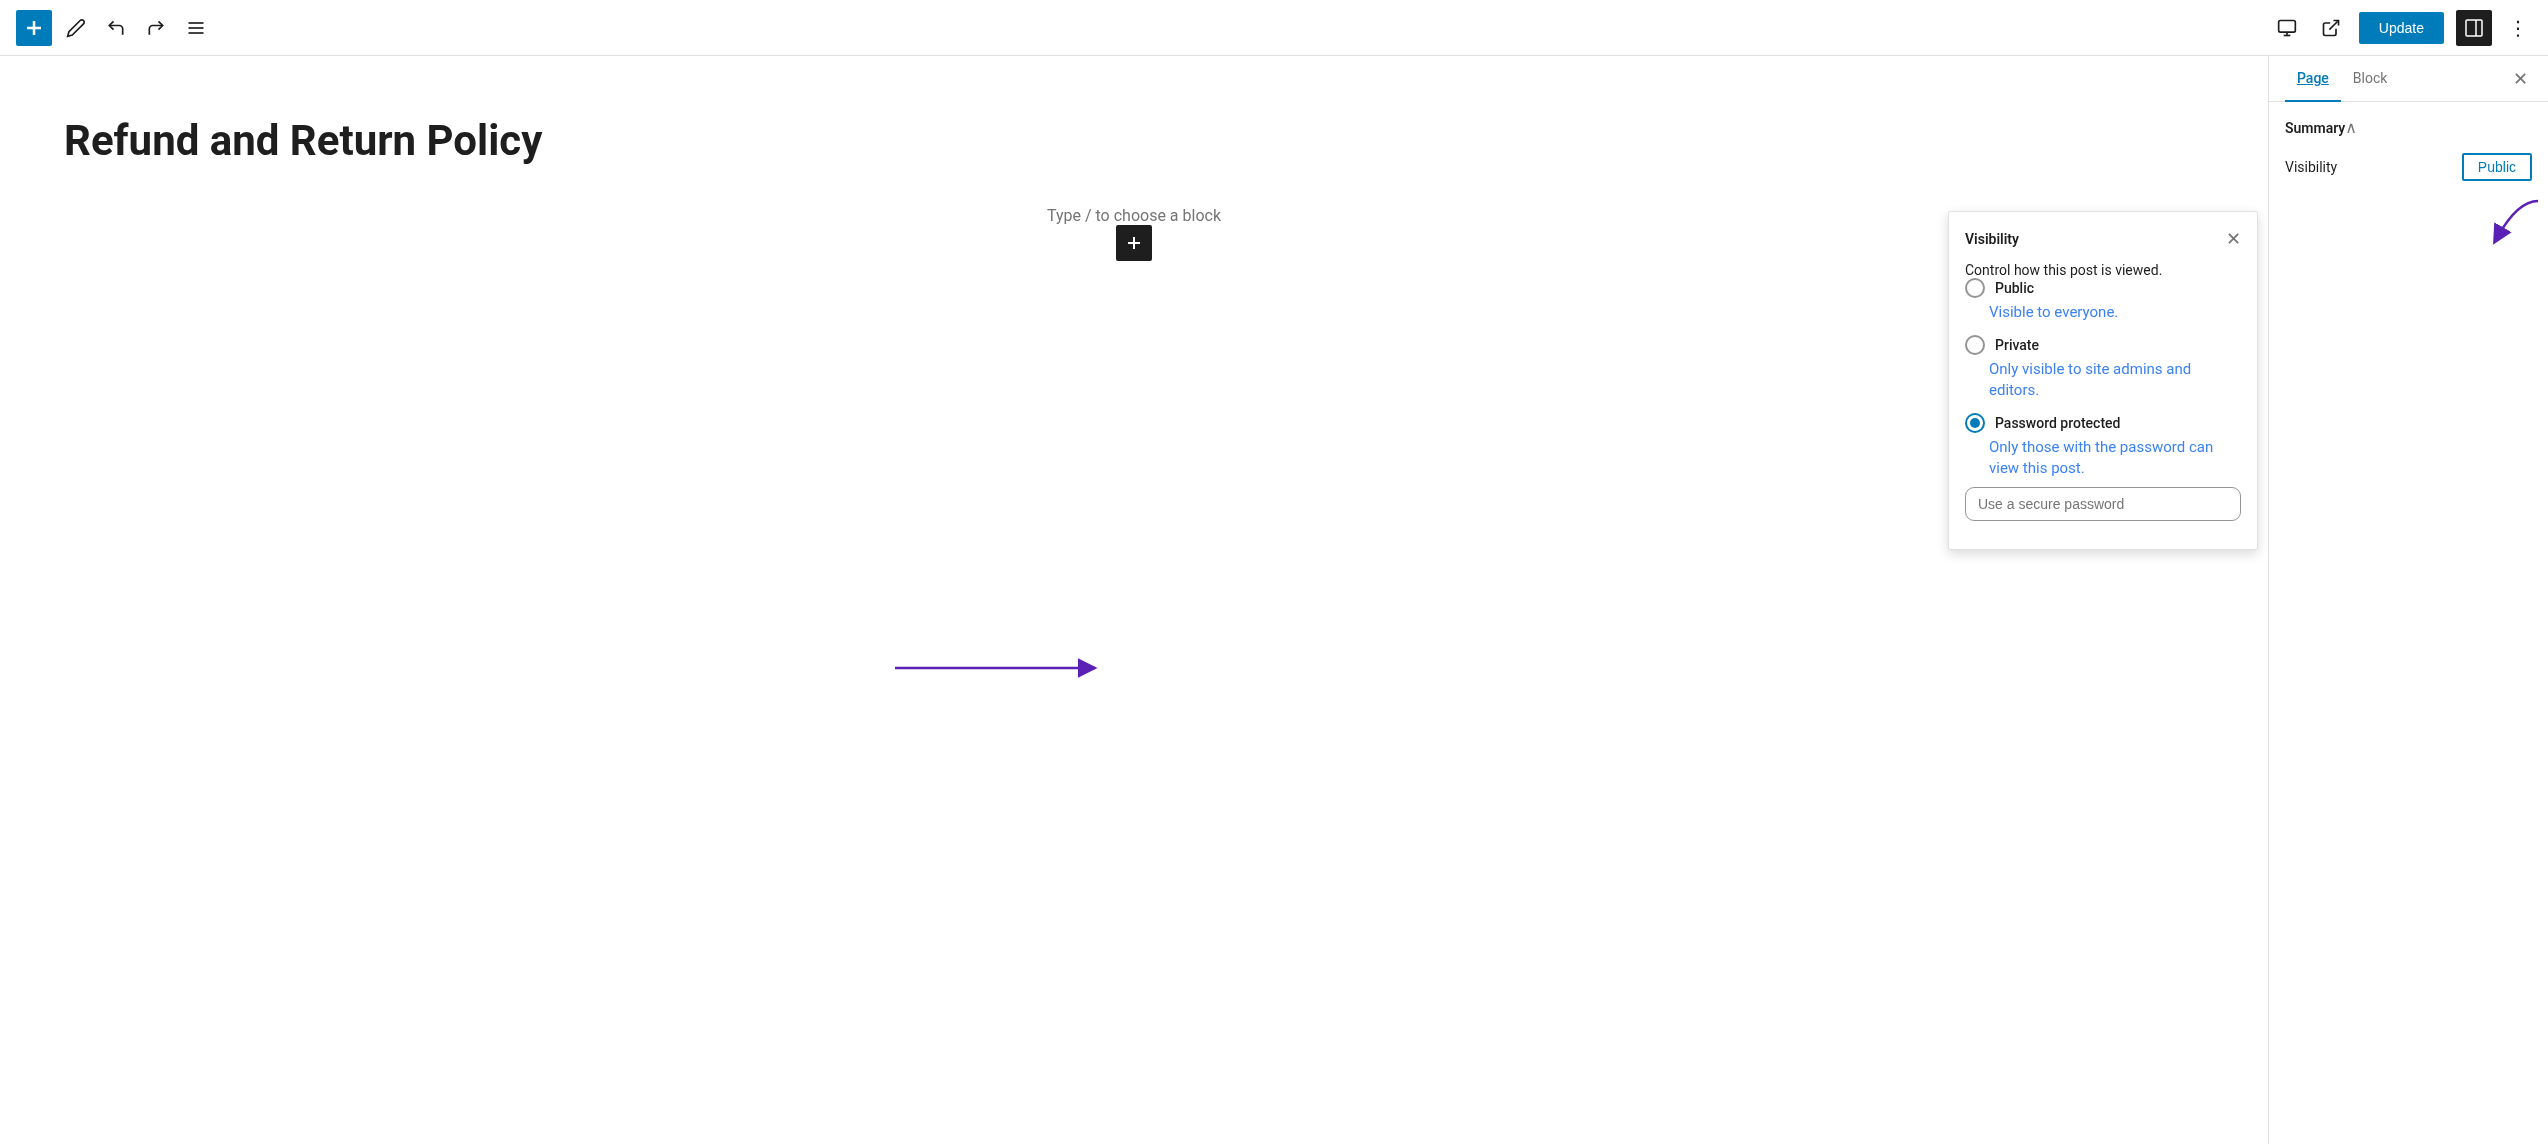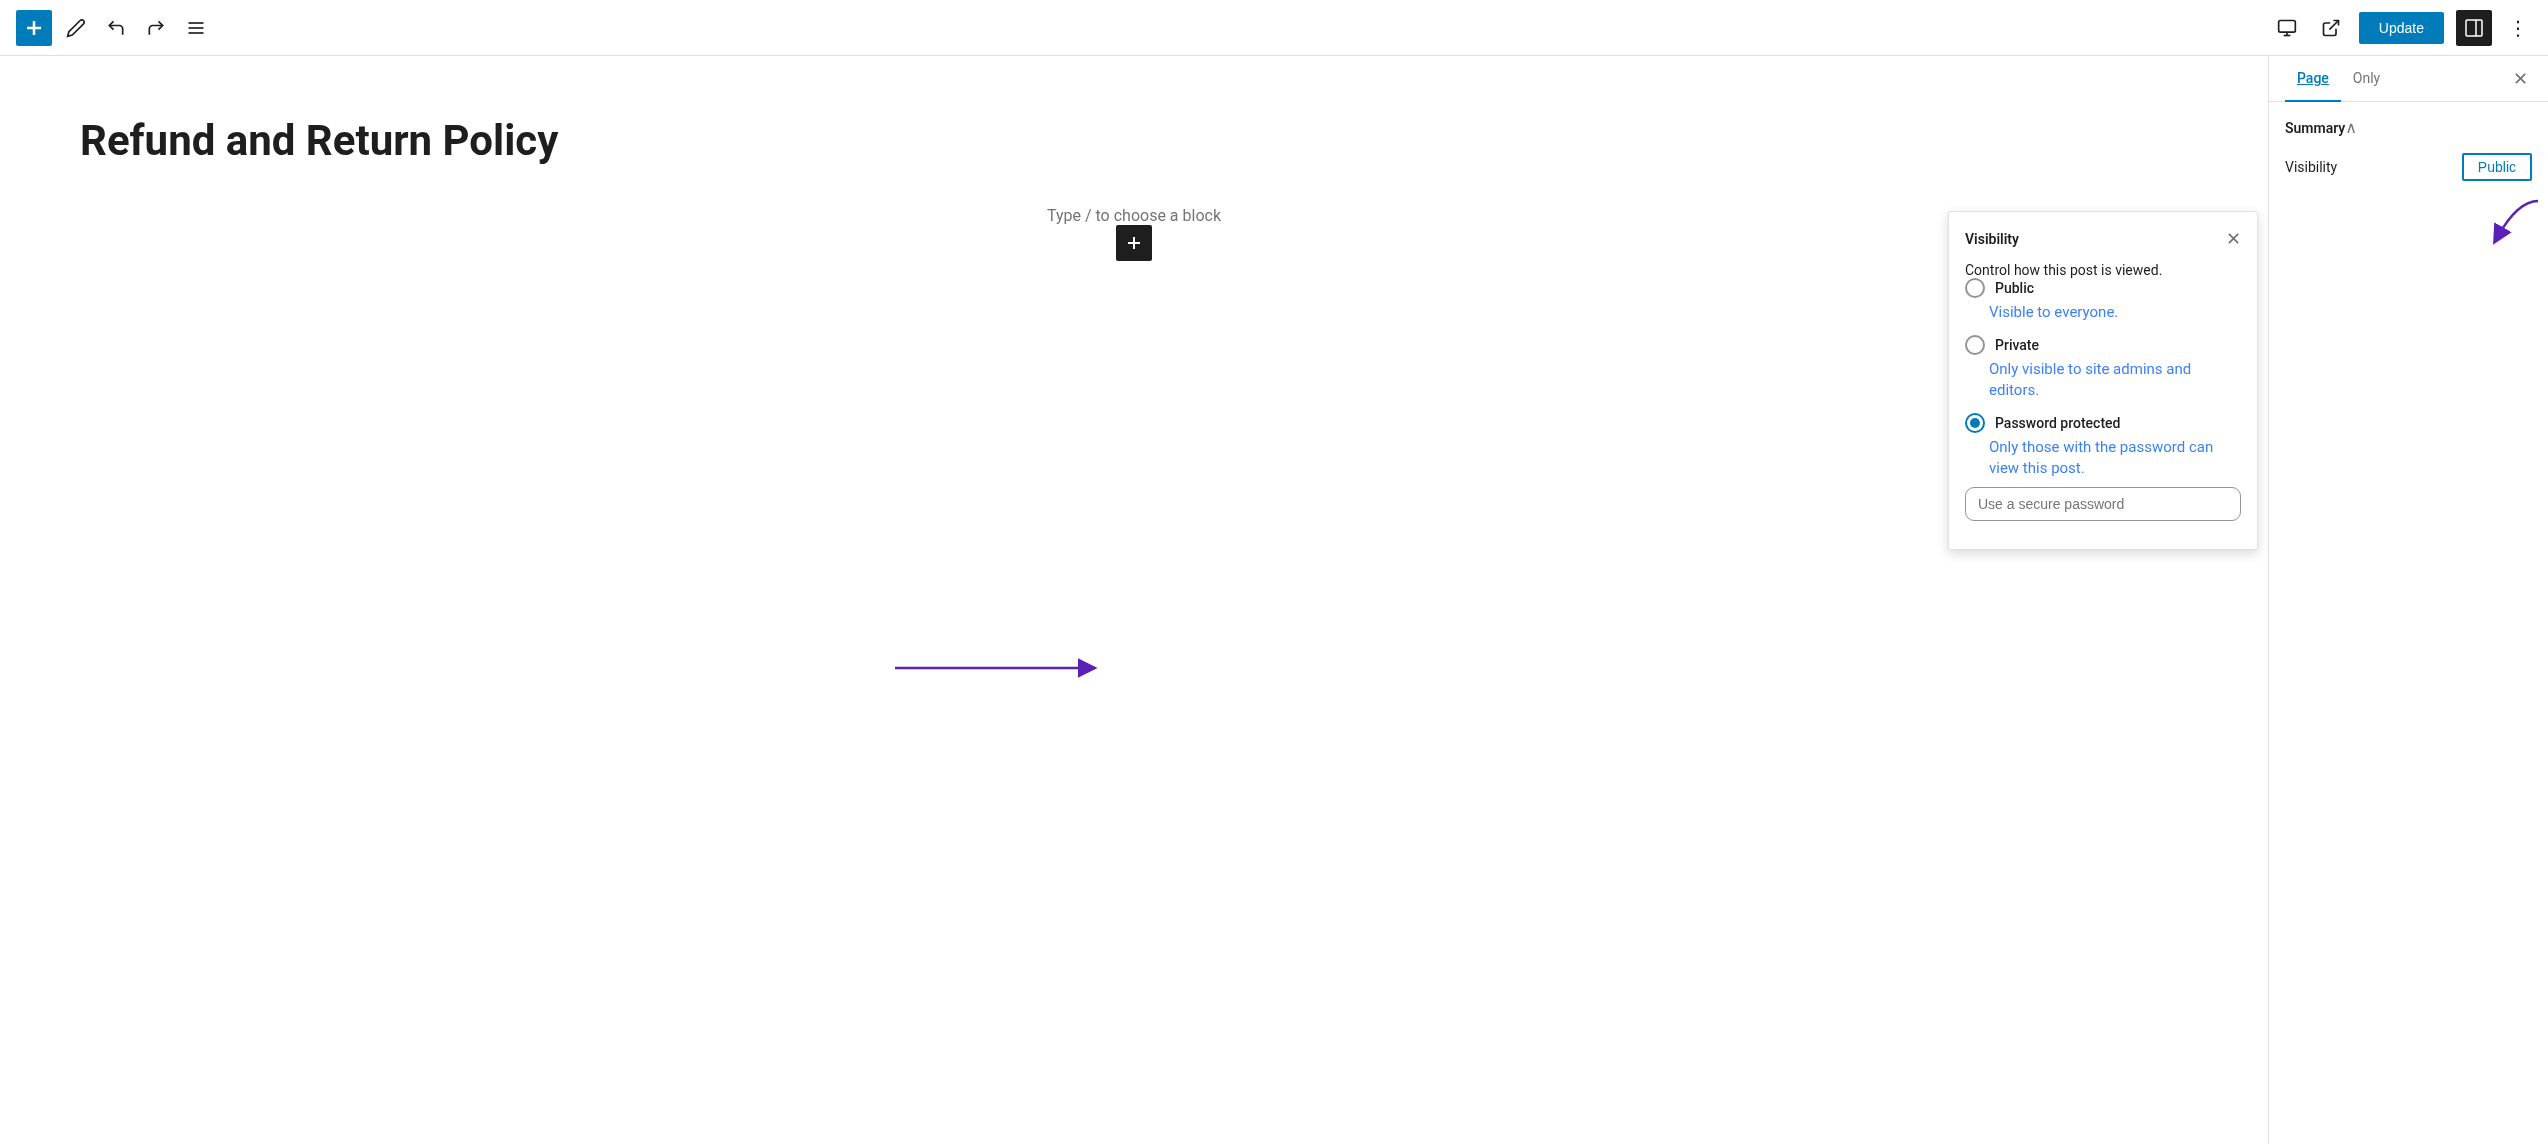--- a/index.html
+++ b/index.html
@@ -42,21 +42,21 @@
       color: #1e1e1e; font-size: 20px; padding: 4px;
     }
 
     
     .main-container {
       display: flex; flex: 1; overflow: hidden;
     }
 
     
     .editor-area {
-      flex: 1; padding: 60px 80px; overflow-y: auto; background: #fff;
+      flex: 1; padding: 60px 64px; overflow-y: auto; background: #fff;
       position: relative;
     }
     .page-title {
       font-size: 42px; font-weight: 700; color: #1e1e1e;
       margin-bottom: 32px; line-height: 1.2;
     }
     .block-placeholder {
       display: flex; align-items: center; justify-content: space-between;
       color: #757575; font-size: 16px; padding: 8px 0; flex-direction: column;
     }
@@ -236,21 +236,21 @@
           <line x1="2" y1="8" x2="14" y2="8" stroke="white" stroke-width="2"></line>
         </svg>
       </button>
     </div>
   </div>
 
   <div class="sidebar">
     <div class="sidebar-tabs">
       <div class="sidebar-tabs-group">
         <div class="tab active">Page</div>
-        <div class="tab">Only</div>
+        <div class="tab">Block</div>
       </div>
       <button class="sidebar-close-btn">✕</button>
     </div>
     <div class="summary-section">
       <div class="summary-header">
         <span class="summary-title">Summary</span>
         <button class="collapse-btn">∧</button>
       </div>
       <div class="summary-row">
         <span class="summary-label">Visibility</span>

